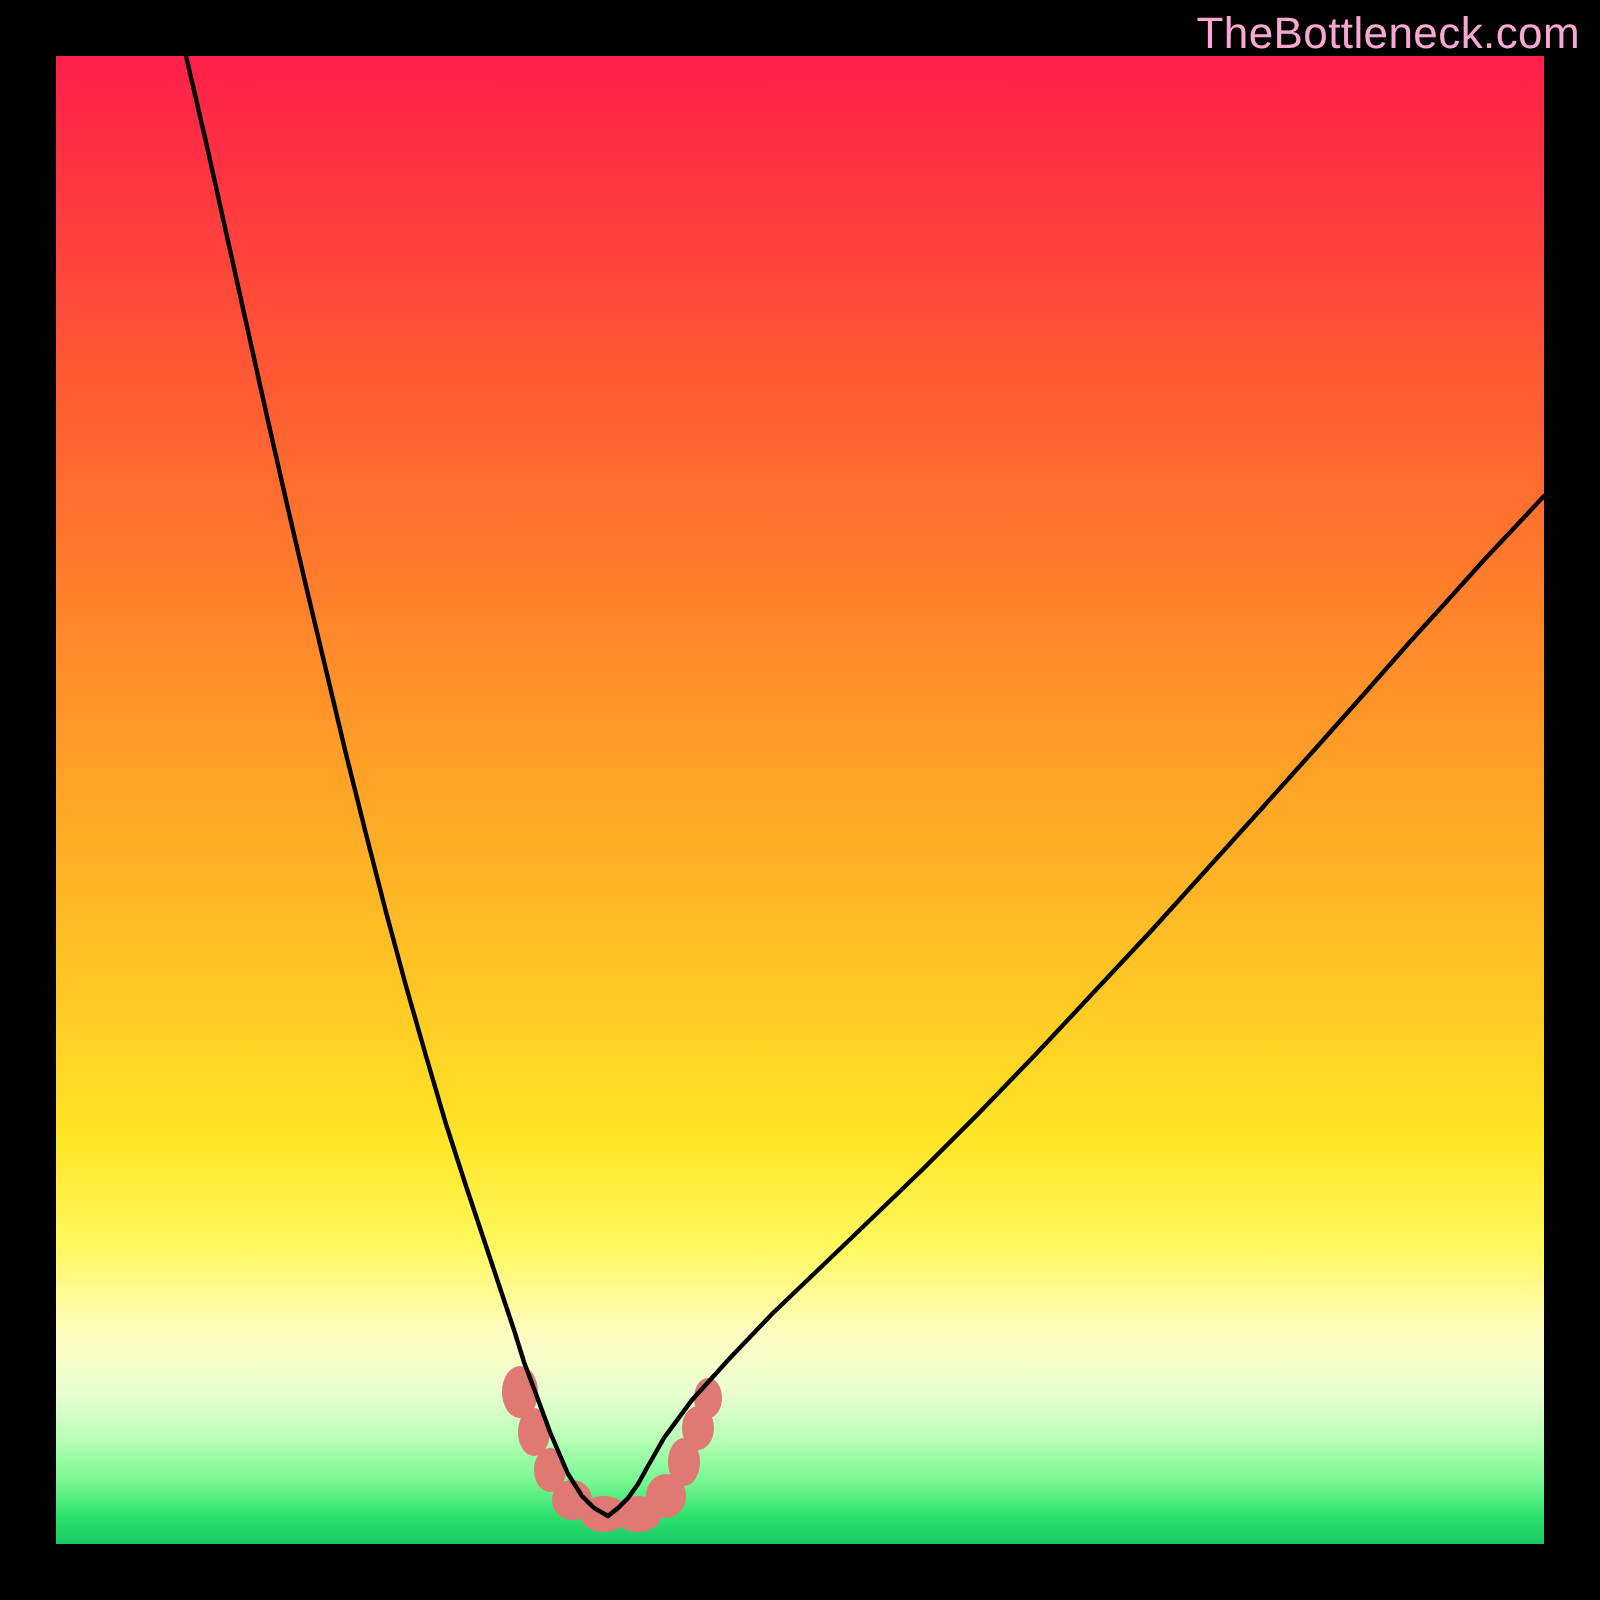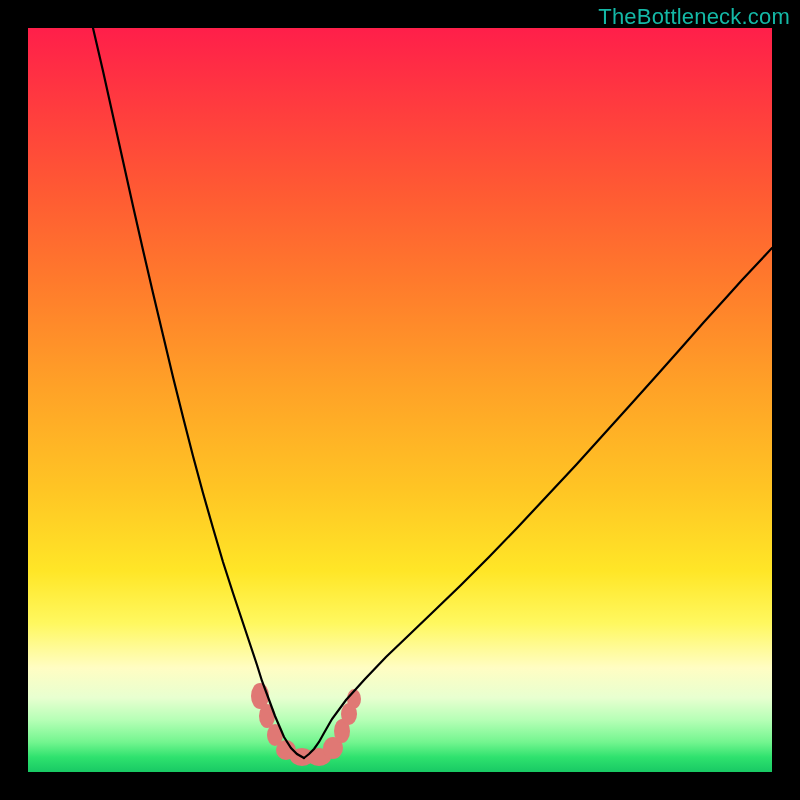--- a/index.html
+++ b/index.html
@@ -49,21 +49,21 @@
     );
   }
   .curve {
     position: absolute;
     left: 0; top: 0;
   }
   .watermark {
     position: absolute;
     top: 4px;
     right: 10px;
-    color: #14b8a6;
+    color: #f9a8d4;
     font-size: 22px;
     letter-spacing: 0.2px;
     user-select: none;
   }
 </style>
 </head>
 <body>
 
 <div class="frame">
   <div class="watermark">TheBottleneck.com</div>

